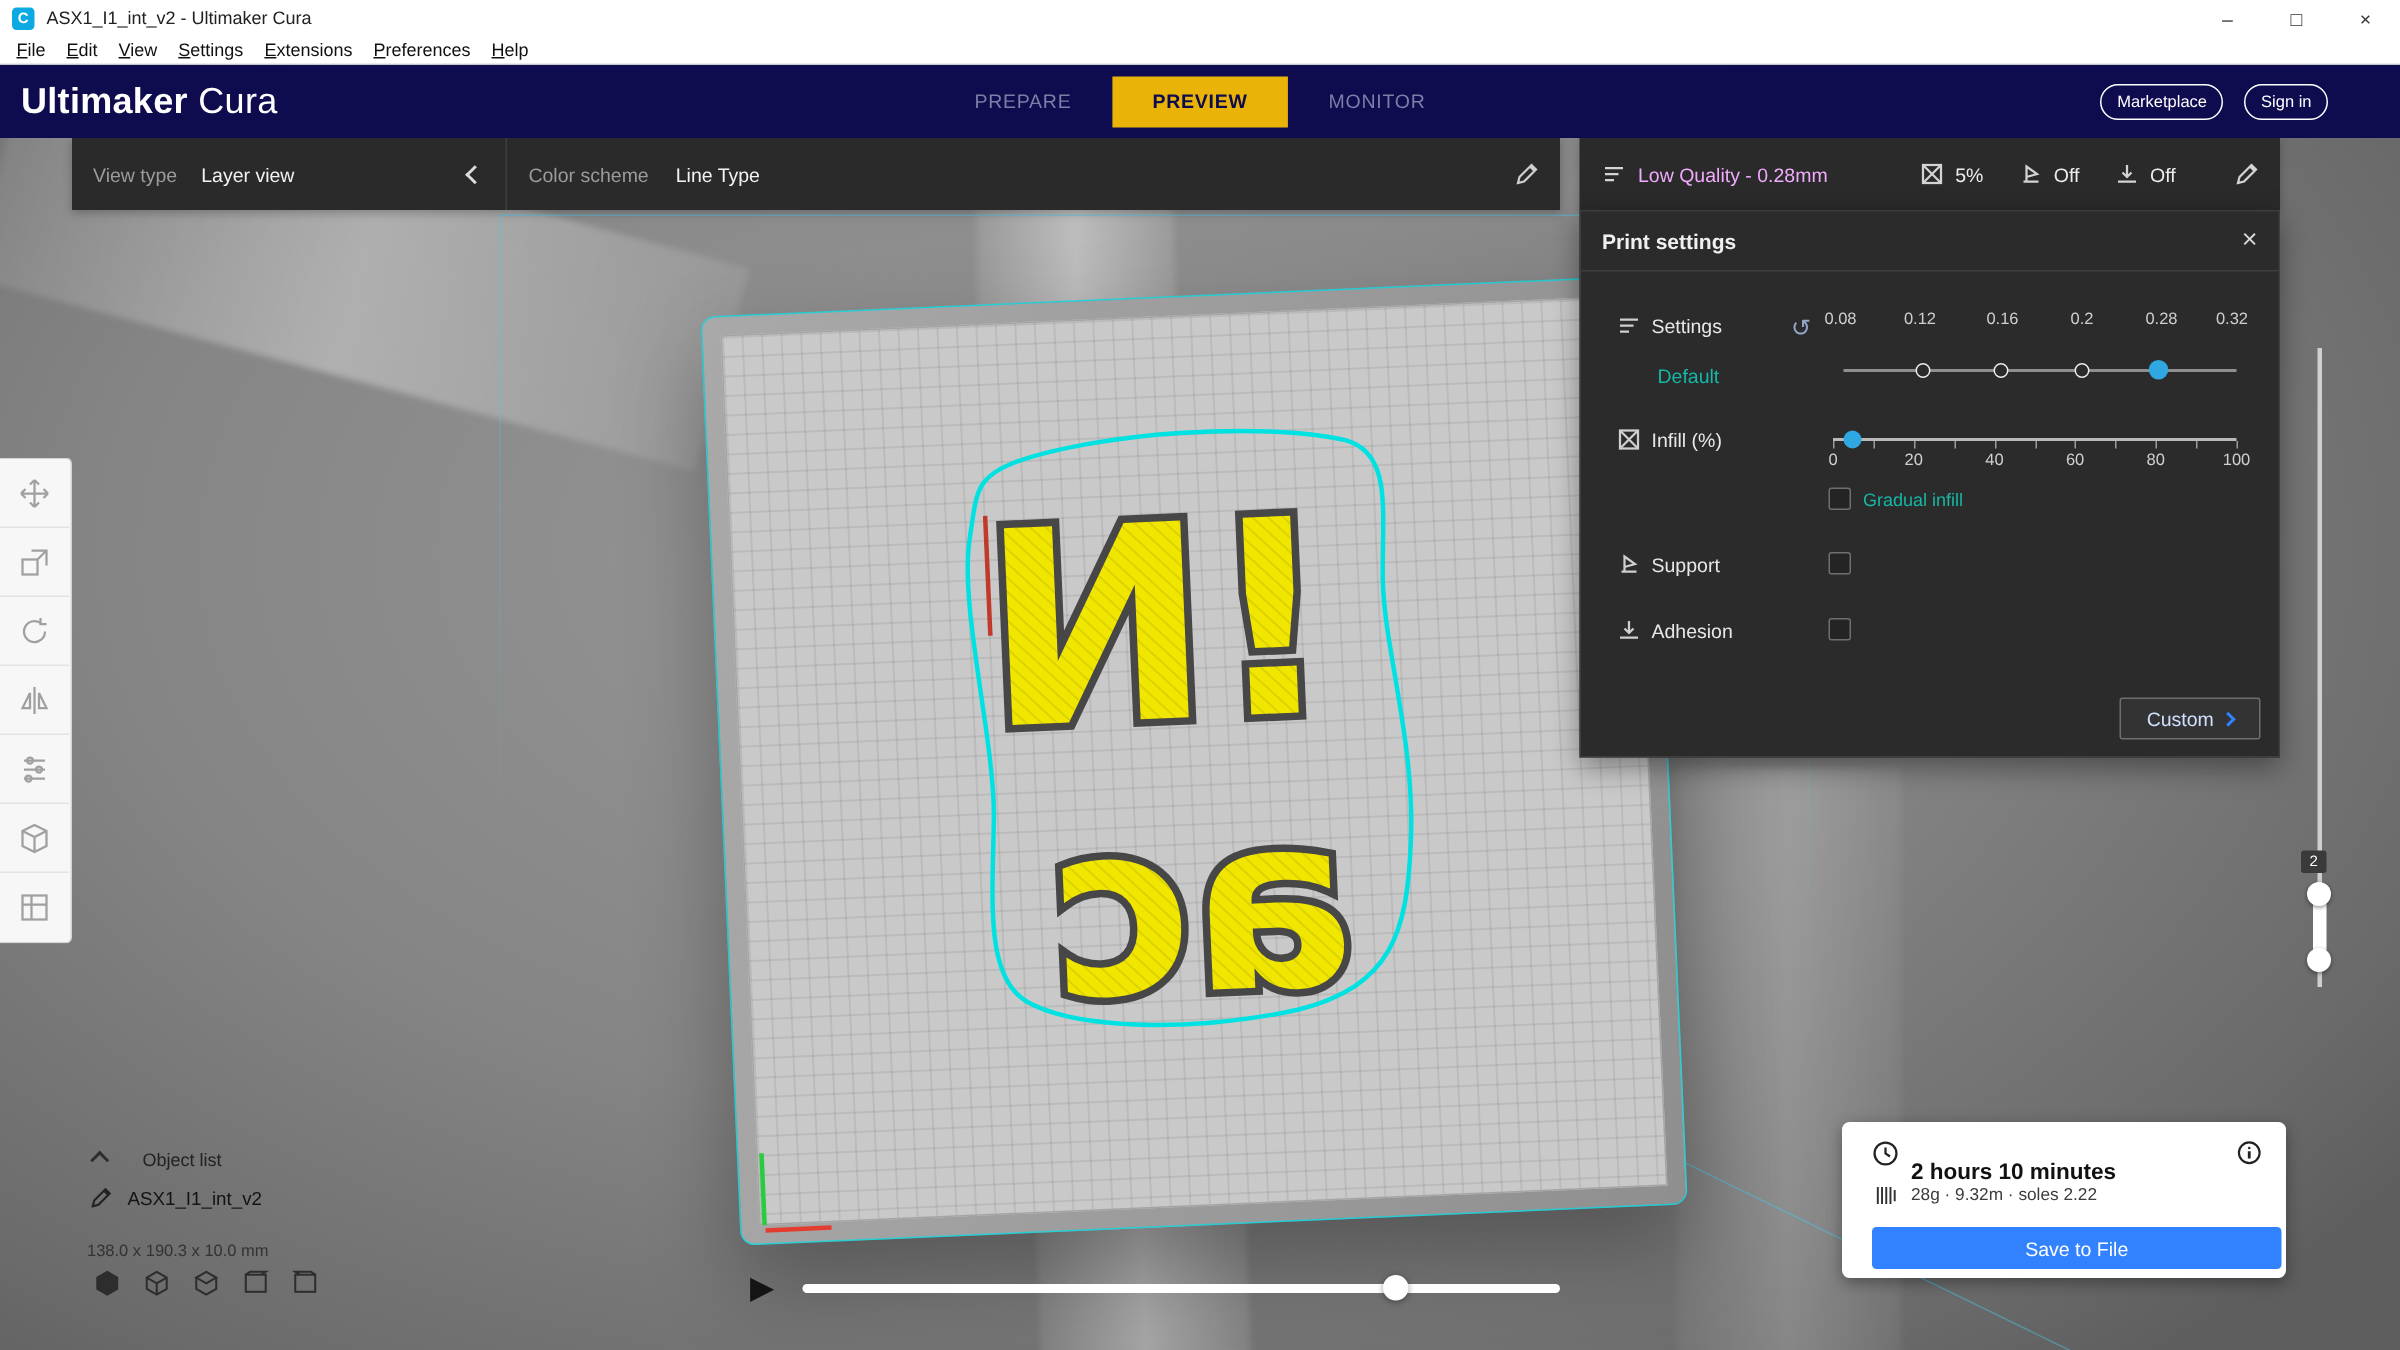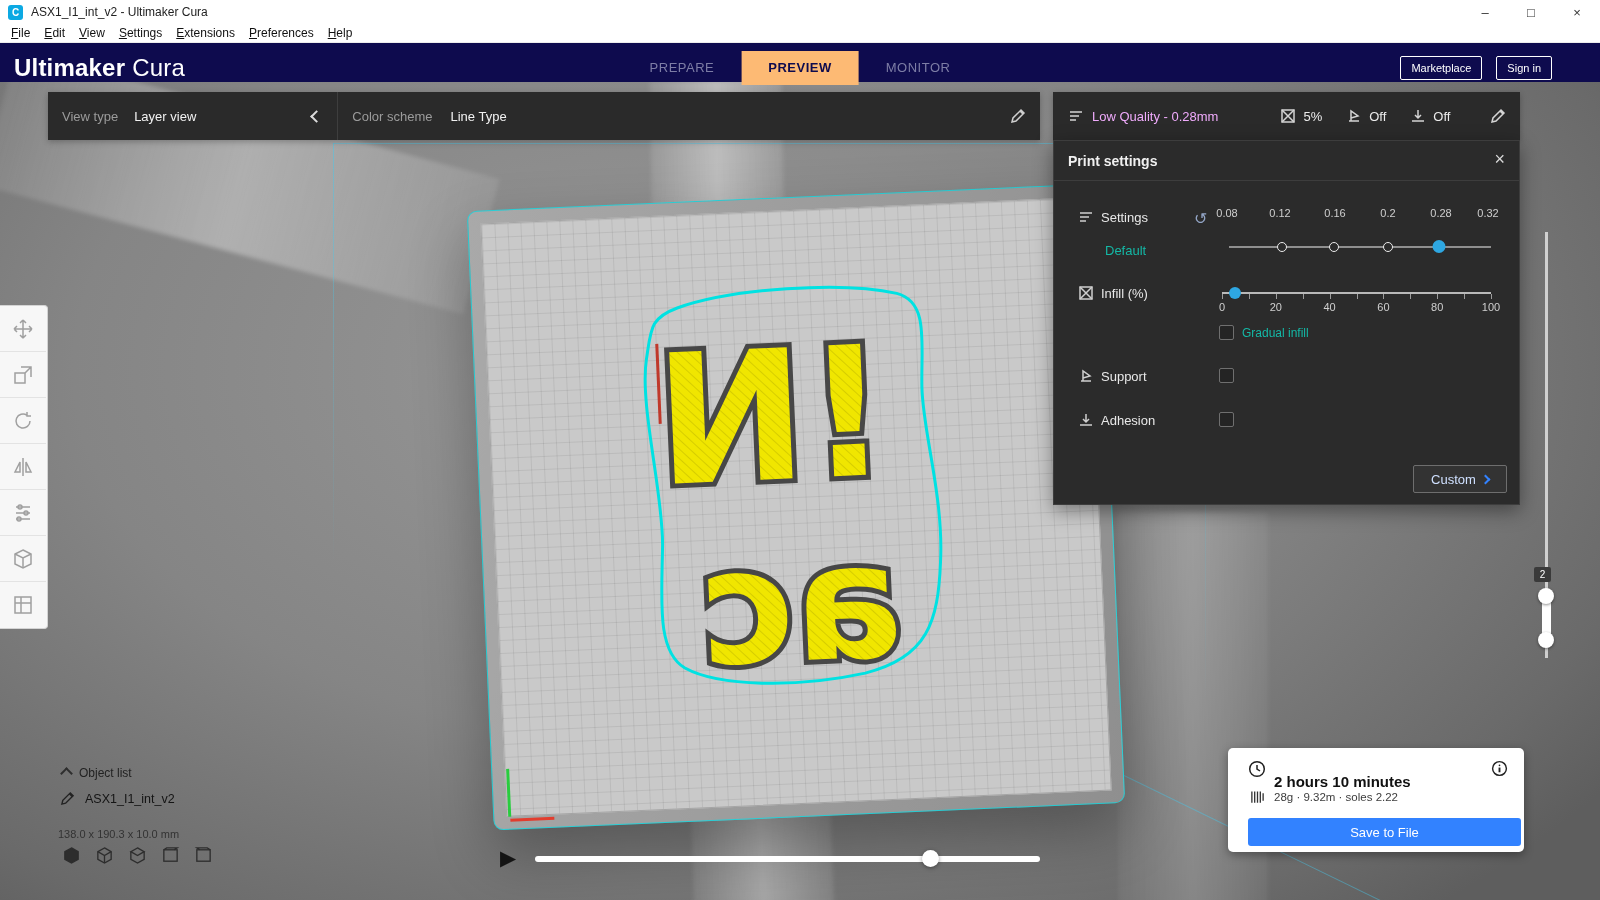--- a/index.html
+++ b/index.html
@@ -13,29 +13,29 @@
   .win-title { margin-left:8px; font-size:12px; color:#222; }
   .win-controls { margin-left:auto; display:flex; height:24px; }
   .win-btn { width:46px; height:24px; display:flex; align-items:center; justify-content:center; font-size:13px; color:#333; cursor:pointer; }
 
   
   .menubar { position:absolute; left:0; top:24px; width:1600px; height:19px; background:#fff; display:flex; align-items:center; padding-left:4px; z-index:40; border-bottom:1px solid #ececec; }
   .menu-item { font-size:12px; color:#111; padding:0 7px; cursor:pointer; }
   .menu-item::first-letter { text-decoration:underline; }
 
   
-  .header { position:absolute; left:0; top:43px; width:1600px; height:39px; background:#0e0b4e; z-index:30; }
+  .header { position:absolute; left:0; top:43px; width:1600px; height:49px; background:#0e0b4e; z-index:30; }
   .logo { position:absolute; left:14px; top:0; height:49px; display:flex; align-items:center; color:#fff; font-size:24px; letter-spacing:.2px; }
   .logo-bold { font-weight:bold; }
   .logo-light { font-weight:300; margin-left:7px; }
   .tabs { position:absolute; left:50%; top:0; transform:translateX(-50%); height:49px; display:flex; align-items:center; }
   .tab { height:34px; line-height:34px; padding:0 27px; font-size:13px; letter-spacing:.5px; color:#7d7da5; cursor:pointer; }
-  .tab.active { background:#fdba74; color:#0e0b4e; font-weight:bold; }
+  .tab.active { background:#eab308; color:#0e0b4e; font-weight:bold; }
   .header-buttons { position:absolute; right:48px; top:0; height:49px; display:flex; align-items:center; gap:14px; }
-  .hbtn { border:1px solid #fff; border-radius:2px; color:#fff; font-size:11px; padding:5px 10px; cursor:pointer; background:transparent; }
+  .hbtn { border:1px solid #fff; border-radius:12px; color:#fff; font-size:11px; padding:5px 10px; cursor:pointer; background:transparent; }
 
   
   #viewport { position:absolute; left:0; top:42px; width:1600px; height:858px; overflow:hidden; z-index:1;
     background:radial-gradient(1150px 720px at 42% 38%, #989898 0%, #858585 52%, #6a6a6a 88%, #5e5e5e 100%); }
   .gantry { position:absolute; background:linear-gradient(90deg, rgba(255,255,255,.10), rgba(255,255,255,.42), rgba(255,255,255,.12)); filter:blur(2px); }
   .g1 { left:652px; top:38px;  width:132px; height:290px; transform:rotate(-1deg); }
   .g2 { left:-10px; top:70px;  width:500px; height:140px; transform:rotate(15deg); opacity:.8; }
   .g3 { left:688px; top:510px; width:140px; height:360px; transform:rotate(-2deg); opacity:.85; }
   .g4 { left:1118px; top:470px; width:150px; height:400px; opacity:.45; }
   .vol-line { position:absolute; background:rgba(70,200,235,.45); }
@@ -98,21 +98,21 @@
   .infill-scale { position:absolute; left:168px; top:160px; width:269px; height:12px; }
   .infill-scale span { position:absolute; transform:translateX(-50%); color:#cfcfcf; font-size:11px; }
   .pp-check { position:absolute; width:15px; height:15px; border:1px solid #6f6f6f; border-radius:2px; background:#242424; cursor:pointer; }
   .custom-btn { position:absolute; left:359px; top:324px; width:94px; height:28px; border:1px solid #6e6e6e; border-radius:2px; background:#333; display:flex; align-items:center; justify-content:center; gap:6px; cursor:pointer; }
   .custom-btn span { color:#cfe0ff; font-size:13px; }
   .chev-right-blue { width:7px; height:7px; border-right:2px solid #3282ff; border-top:2px solid #3282ff; transform:rotate(45deg); }
 
   
   .objlist { position:absolute; z-index:8; }
   .chev-up { width:9px; height:9px; border-left:2px solid #2e2e2e; border-top:2px solid #2e2e2e; transform:rotate(45deg); }
-  .obj-toggle { left:62px; top:766px; display:flex; align-items:center; gap:8px; cursor:pointer; }
+  .obj-toggle { left:62px; top:766px; display:flex; align-items:center; gap:24px; cursor:pointer; }
   .obj-toggle span { font-size:12px; color:#222; }
   .obj-name { left:60px; top:791px; display:flex; align-items:center; gap:10px; }
   .obj-name svg { stroke:#222; fill:none; stroke-width:1.5; }
   .obj-name span { font-size:12.5px; color:#141414; }
   .obj-dims { left:58px; top:828px; font-size:11px; color:#333; }
   .cam-row { left:62px; top:846px; display:flex; gap:14px; }
   .cam-row svg { stroke:#2d2d2d; stroke-width:1.4; cursor:pointer; }
 
   
   .play-btn { position:absolute; left:500px; top:846px; font-size:21px; color:#141414; z-index:8; cursor:pointer; }

